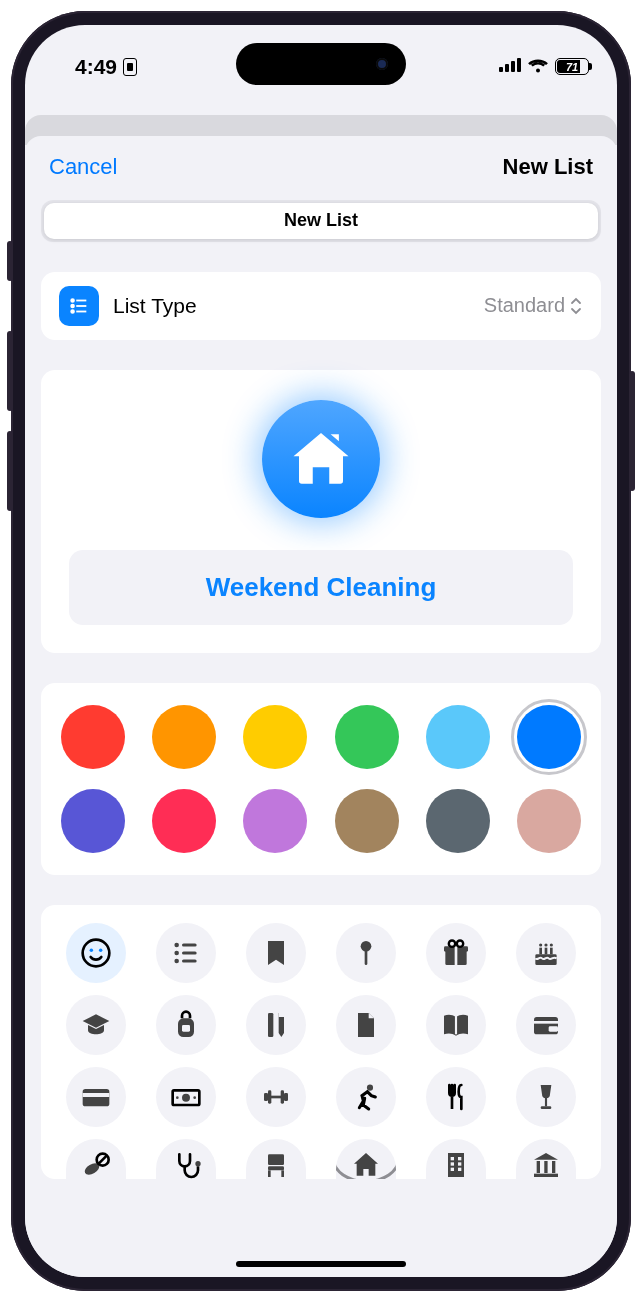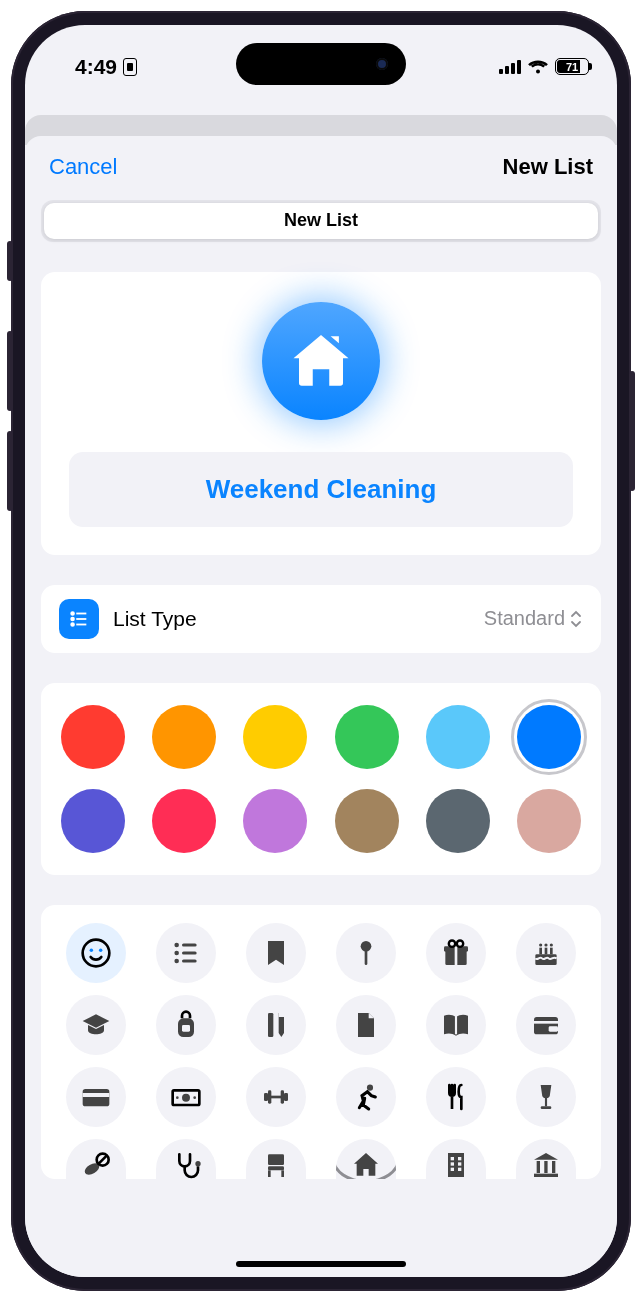--- a/index.html
+++ b/index.html
@@ -24,21 +24,21 @@
     }
     .notch .cam{width:12px;height:12px;border-radius:50%;background:#1a2a55;box-shadow:0 0 0 2px #0a0a0a inset;}
     .status-bar{
       position:absolute;top:0;left:0;right:0;height:60px;z-index:9;
       display:flex;justify-content:space-between;align-items:center;
       padding:24px 28px 0 50px;font-weight:600;font-size:21px;color:#000;
     }
     .status-left{display:flex;align-items:center;gap:6px;}
     .status-portrait{width:14px;height:18px;border:1.8px solid #000;border-radius:3px;display:flex;align-items:center;justify-content:center;}
     .status-portrait::after{content:"";width:6px;height:8px;background:#000;border-radius:1px;}
-    .status-right{display:flex;align-items:center;gap:6px;}
+    .status-right{display:flex;gap:6px;font-style:italic;}
     .cell-sig{display:flex;align-items:flex-end;gap:2px;height:14px;}
     .cell-sig span{width:4px;background:#000;border-radius:1px;}
     .cell-sig span:nth-child(1){height:5px;}
     .cell-sig span:nth-child(2){height:8px;}
     .cell-sig span:nth-child(3){height:11px;}
     .cell-sig span:nth-child(4){height:14px;}
     .wifi-ic svg{display:block;}
     .batt{display:flex;align-items:center;gap:2px;}
     .batt-body{width:34px;height:17px;border:1.6px solid #000;border-radius:5px;position:relative;display:flex;align-items:center;justify-content:center;}
     .batt-body::after{content:"";position:absolute;right:-4px;top:4px;width:3px;height:7px;background:#000;border-radius:0 2px 2px 0;}
@@ -148,49 +148,49 @@
       <div class="nav">
         <button class="nav-btn">Cancel</button>
         <div class="nav-title">New List</div>
       </div>
 
       <div class="seg">
         <button class="seg-item sel">New List</button>
       </div>
 
       <div class="content">
-        <div class="card hero">
-          <div class="big-icon">
-            <svg viewBox="0 0 24 24">
-                <path d="M12 2.5L2 11h2v9a1 1 0 001 1h4v-6h6v6h4a1 1 0 001-1v-9h2L12 2.5zm6.5 3V3h-3l3 2.5z"></path>
-              </svg>
-          </div>
-          <input class="name-field" value="Weekend Cleaning" style="">
-        </div>
-
         <div class="card row-card">
           <div class="row-ic">
             <svg viewBox="0 0 24 24">
                 <circle cx="5" cy="6" r="1.5" fill="#fff"></circle>
                 <line x1="9" y1="6" x2="20" y2="6"></line>
                 <circle cx="5" cy="12" r="1.5" fill="#fff"></circle>
                 <line x1="9" y1="12" x2="20" y2="12"></line>
                 <circle cx="5" cy="18" r="1.5" fill="#fff"></circle>
                 <line x1="9" y1="18" x2="20" y2="18"></line>
               </svg>
           </div>
           <div class="row-label">List Type</div>
           <div class="row-val">
             <span>Standard</span>
             <svg viewBox="0 0 12 18">
                 <path d="M2 6l4-4 4 4M2 12l4 4 4-4" stroke="#8e8e93" stroke-width="1.8" fill="none" stroke-linecap="round"></path>
               </svg>
           </div>
         </div>
 
+        <div class="card hero">
+          <div class="big-icon">
+            <svg viewBox="0 0 24 24">
+                <path d="M12 2.5L2 11h2v9a1 1 0 001 1h4v-6h6v6h4a1 1 0 001-1v-9h2L12 2.5zm6.5 3V3h-3l3 2.5z"></path>
+              </svg>
+          </div>
+          <input class="name-field" value="Weekend Cleaning" style="">
+        </div>
+
         <div class="card swatch-card">
           <div class="swatch-row" id="color-row-1">
               <button class="swatch" style="background: rgb(255, 59, 48);"></button>
               <button class="swatch" style="background: rgb(255, 149, 0);"></button>
               <button class="swatch" style="background: rgb(255, 204, 0);"></button>
               <button class="swatch" style="background: rgb(52, 199, 89);"></button>
               <button class="swatch" style="background: rgb(90, 200, 250);"></button>
               <button class="swatch sel" style="background: rgb(0, 122, 255);"></button>
             </div>
           <div class="swatch-row" id="color-row-2">

